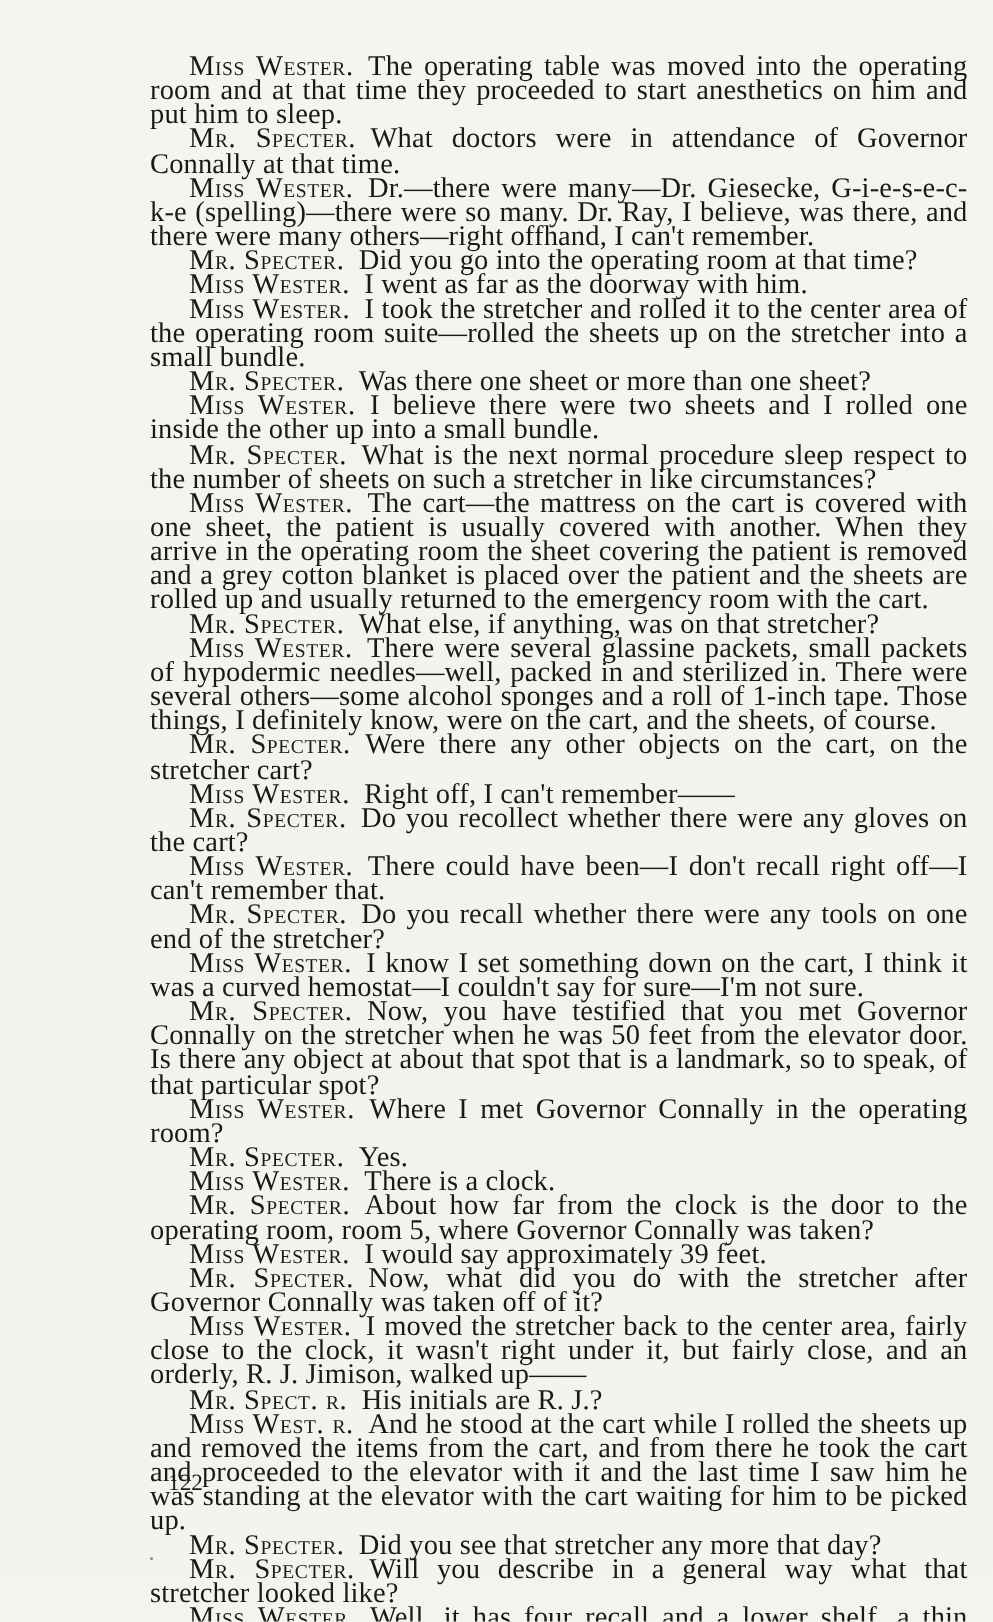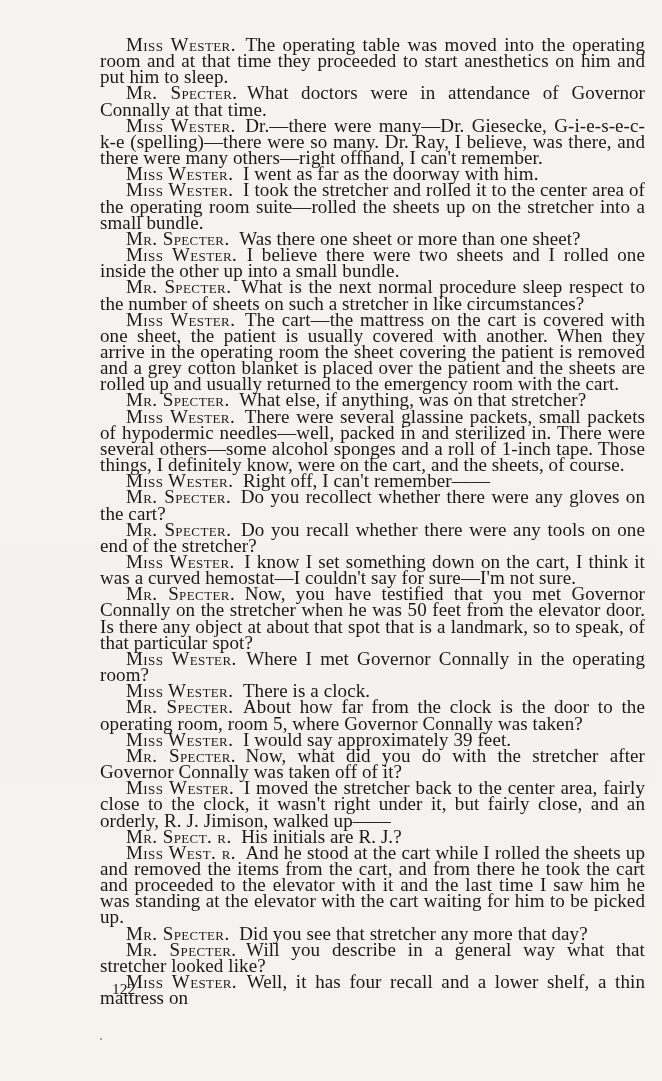--- a/index.html
+++ b/index.html
@@ -57,34 +57,38 @@
   }
 </style>
 </head>
 <body>
 
 <div class="page">
   <div class="text-block">
       <p class="para"><span class="speaker">Miss Wester.</span><span class="speech"> The operating table was moved into the operating room and at that time they proceeded to start anesthetics on him and put him to sleep.</span></p>
       <p class="para"><span class="speaker">Mr. Specter.</span><span class="speech"> What doctors were in attendance of Governor Connally at that time.</span></p>
       <p class="para"><span class="speaker">Miss Wester.</span><span class="speech"> Dr.—there were many—Dr. Giesecke, G-i-e-s-e-c-k-e (spelling)—there were so many.  Dr. Ray, I believe, was there, and there were many others—right offhand, I can't remember.</span></p>
+      <p class="para"><span class="speaker">Mr. Specter.</span><span class="speech"> Did you go into the operating room at that time?</span></p>
       <p class="para"><span class="speaker">Miss Wester.</span><span class="speech"> I went as far as the doorway with him.</span></p>
       <p class="para"><span class="speaker">Miss Wester.</span><span class="speech"> I took the stretcher and rolled it to the center area of the operating room suite—rolled the sheets up on the stretcher into a small bundle.</span></p>
       <p class="para"><span class="speaker">Mr. Specter.</span><span class="speech"> Was there one sheet or more than one sheet?</span></p>
       <p class="para"><span class="speaker">Miss Wester.</span><span class="speech"> I believe there were two sheets and I rolled one inside the other up into a small bundle.</span></p>
       <p class="para"><span class="speaker">Mr. Specter.</span><span class="speech"> What is the next normal procedure sleep respect to the number of sheets on such a stretcher in like circumstances?</span></p>
       <p class="para"><span class="speaker">Miss Wester.</span><span class="speech"> The cart—the mattress on the cart is covered with one sheet, the patient is usually covered with another.  When they arrive in the operating room the sheet covering the patient is removed and a grey cotton blanket is placed over the patient and the sheets are rolled up and usually returned to the emergency room with the cart.</span></p>
       <p class="para"><span class="speaker">Mr. Specter.</span><span class="speech"> What else, if anything, was on that stretcher?</span></p>
       <p class="para"><span class="speaker">Miss Wester.</span><span class="speech"> There were several glassine packets, small packets of hypodermic needles—well, packed in and sterilized in.  There were several others—some alcohol sponges and a roll of 1-inch tape.  Those things, I definitely know, were on the cart, and the sheets, of course.</span></p>
+      <p class="para"><span class="speaker">Mr. Specter.</span><span class="speech"> Were there any other objects on the cart, on the stretcher cart?</span></p>
       <p class="para"><span class="speaker">Miss Wester.</span><span class="speech"> Right off, I can't remember——</span></p>
       <p class="para"><span class="speaker">Mr. Specter.</span><span class="speech"> Do you recollect whether there were any gloves on the cart?</span></p>
+      <p class="para"><span class="speaker">Miss Wester.</span><span class="speech"> There could have been—I don't recall right off—I can't remember that.</span></p>
       <p class="para"><span class="speaker">Mr. Specter.</span><span class="speech"> Do you recall whether there were any tools on one end of the stretcher?</span></p>
       <p class="para"><span class="speaker">Miss Wester.</span><span class="speech"> I know I set something down on the cart, I think it was a curved hemostat—I couldn't say for sure—I'm not sure.</span></p>
       <p class="para"><span class="speaker">Mr. Specter.</span><span class="speech"> Now, you have testified that you met Governor Connally on the stretcher when he was 50 feet from the elevator door.  Is there any object at about that spot that is a landmark, so to speak, of that particular spot?</span></p>
       <p class="para"><span class="speaker">Miss Wester.</span><span class="speech"> Where I met Governor Connally in the operating room?</span></p>
+      <p class="para"><span class="speaker">Mr. Specter.</span><span class="speech"> Yes.</span></p>
       <p class="para"><span class="speaker">Miss Wester.</span><span class="speech"> There is a clock.</span></p>
       <p class="para"><span class="speaker">Mr. Specter.</span><span class="speech"> About how far from the clock is the door to the operating room, room 5, where Governor Connally was taken?</span></p>
       <p class="para"><span class="speaker">Miss Wester.</span><span class="speech"> I would say approximately 39 feet.</span></p>
       <p class="para"><span class="speaker">Mr. Specter.</span><span class="speech"> Now, what did you do with the stretcher after Governor Connally was taken off of it?</span></p>
       <p class="para"><span class="speaker">Miss Wester.</span><span class="speech"> I moved the stretcher back to the center area, fairly close to the clock, it wasn't right under it, but fairly close, and an orderly, R. J. Jimison, walked up——</span></p>
       <p class="para"><span class="speaker">Mr. Spect. r.</span><span class="speech"> His initials are R. J.?</span></p>
       <p class="para"><span class="speaker">Miss West. r.</span><span class="speech"> And he stood at the cart while I rolled the sheets up and removed the items from the cart, and from there he took the cart and proceeded to the elevator with it and the last time I saw him he was standing at the elevator with the cart waiting for him to be picked up.</span></p>
       <p class="para"><span class="speaker">Mr. Specter.</span><span class="speech"> Did you see that stretcher any more that day?</span></p>
       <p class="para"><span class="speaker">Mr. Specter.</span><span class="speech"> Will you describe in a general way what that stretcher looked like?</span></p>
       <p class="para"><span class="speaker">Miss Wester.</span><span class="speech"> Well, it has four recall and a lower shelf, a thin mattress on</span></p>

